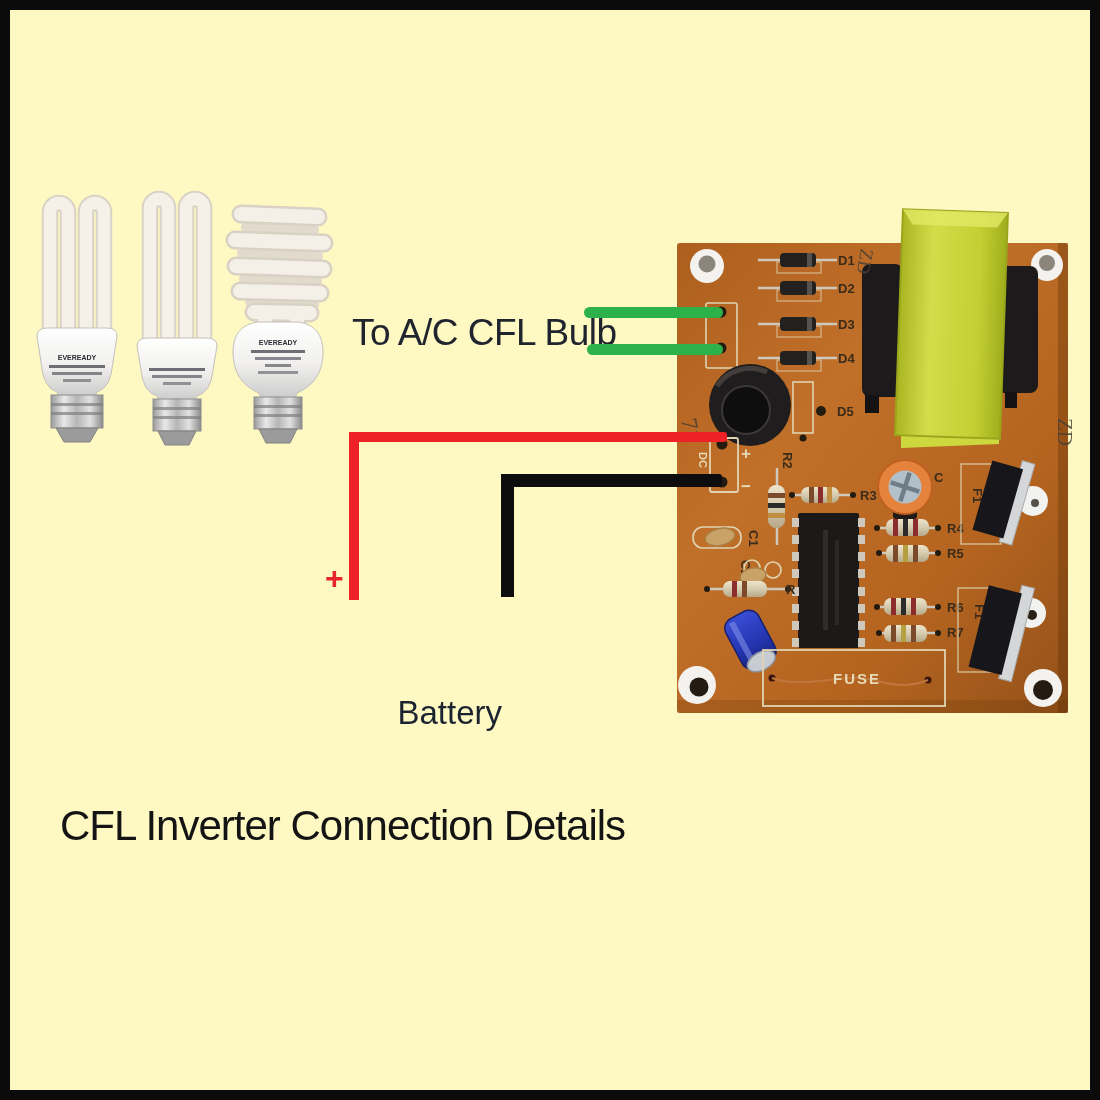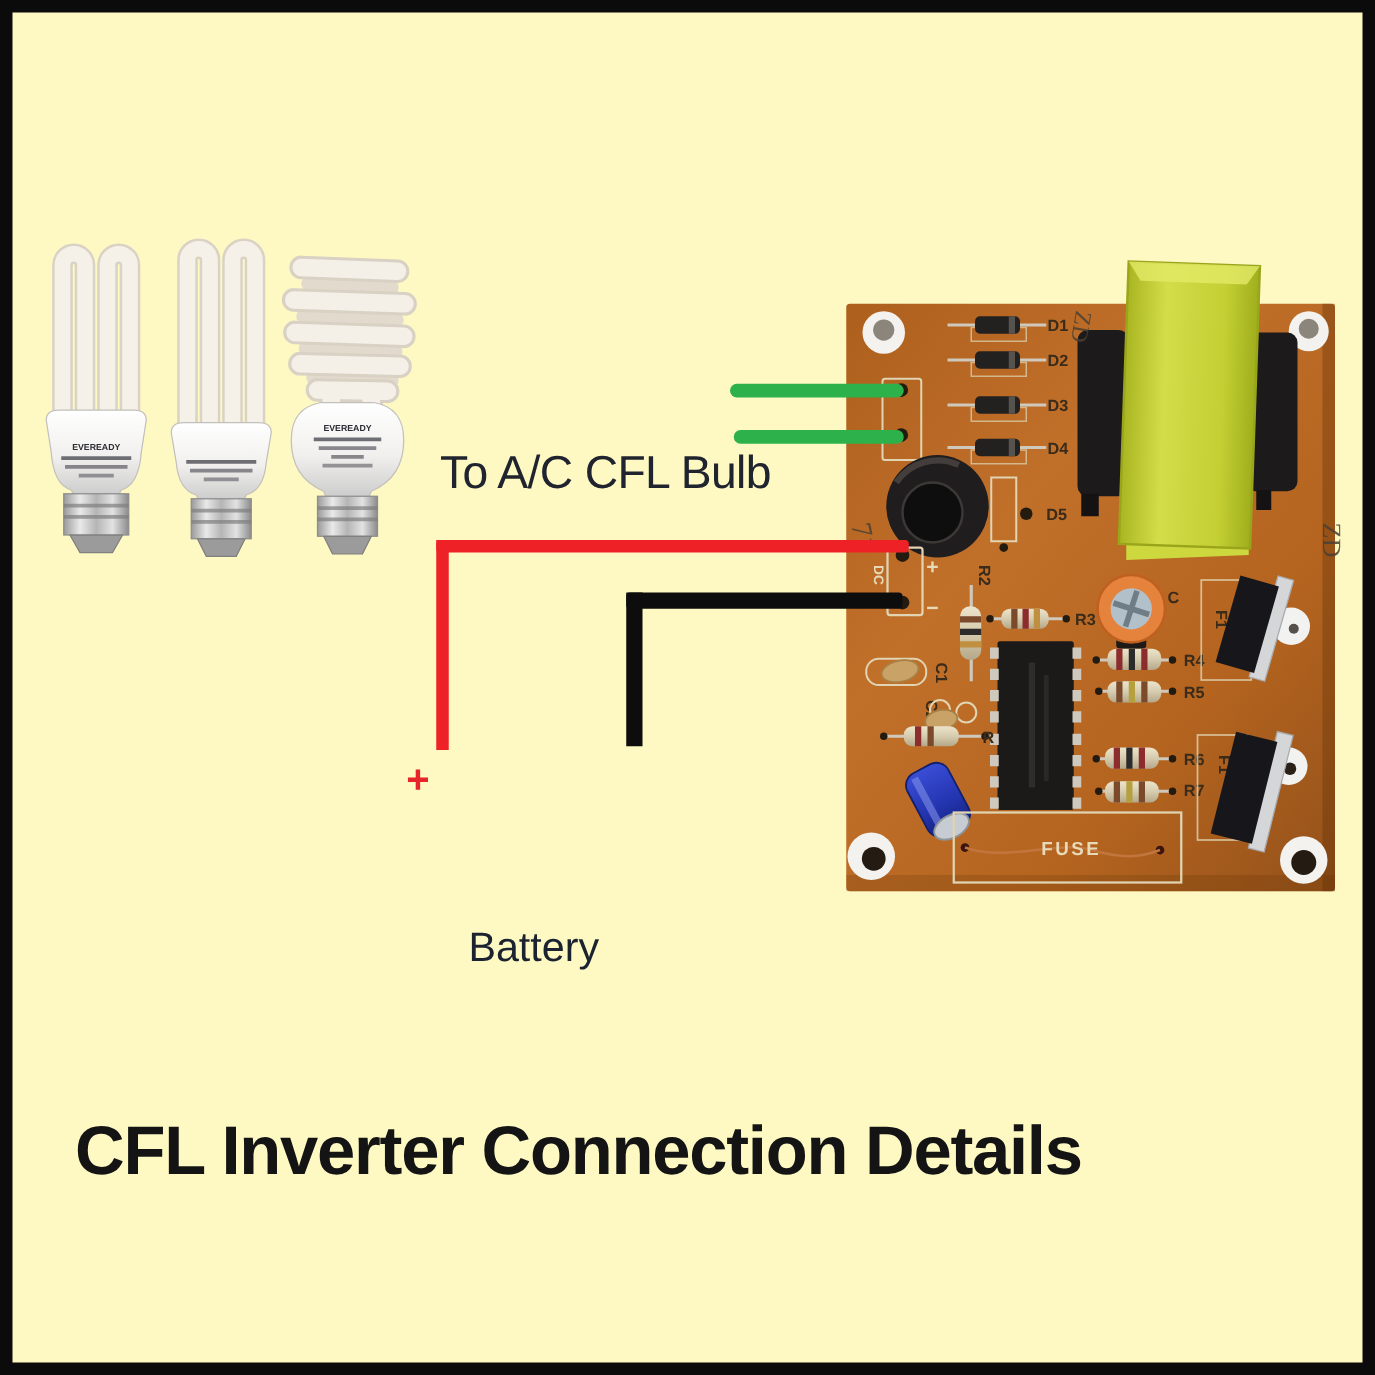--- a/index.html
+++ b/index.html
@@ -1,28 +1,28 @@
 <!DOCTYPE html>
 <html><head>
 <meta charset="utf-8">
 <style>
   html,body{margin:0;padding:0;background:#ffffff;}
   .canvas{position:relative;width:1100px;height:1100px;background:#fef9c3;overflow:hidden;
           font-family:"Liberation Sans", sans-serif;}
   .frame{position:absolute;inset:0;border:10px solid #0b0b0b;z-index:50;pointer-events:none;}
-  .abs{position:absolute;margin-top:45px;}
+  .abs{position:absolute;}
   .to-ac{left:352px;top:312px;font-size:37px;font-weight:500;color:#20242e;letter-spacing:-0.5px;z-index:4;}
   .wire{position:absolute;z-index:5;}
   .wire.round{border-radius:6px;}
   .batt-plus{left:325px;top:560px;font-size:32px;font-weight:700;color:#e6242a;z-index:6;}
   .battery{left:325px;top:592px;width:203px;height:93px;border:8px solid #0d0d0d;background:#ffffff;
            box-sizing:border-box;z-index:6;display:flex;align-items:center;justify-content:center;}
   .battery span{font-size:46px;font-weight:600;color:#1b2330;letter-spacing:0px;}
-  .batt-caption{left:352px;top:694px;width:150px;text-align:center;font-size:33px;color:#1b2330;z-index:4;}
-  .title{left:60px;top:843px;font-size:55px;font-weight:700;color:#141414;letter-spacing:-1px;z-index:4;}
+  .batt-caption{left:352px;top:694px;width:150px;text-align:right;font-size:33px;color:#1b2330;z-index:4;}
+  .title{left:60px;top:802px;font-size:42px;font-weight:400;color:#141414;letter-spacing:-1px;z-index:4;}
   svg{position:absolute;}
   .bulbs-svg{left:25px;top:190px;z-index:3;}
   .pcb-svg{left:655px;top:200px;z-index:2;}
   text.ref{font-family:"Liberation Sans",sans-serif;font-size:13px;font-weight:700;fill:#3a2b1a;}
   text.silk{font-family:"Liberation Sans",sans-serif;fill:#e6dab8;}
   text.hand{font-family:"Liberation Serif",serif;fill:#4a4034;opacity:.85;}
   text.brand{font-family:"Liberation Sans",sans-serif;font-size:7px;font-weight:700;fill:#2c2c34;text-anchor:middle;}
 </style>
 </head>
 <body>

